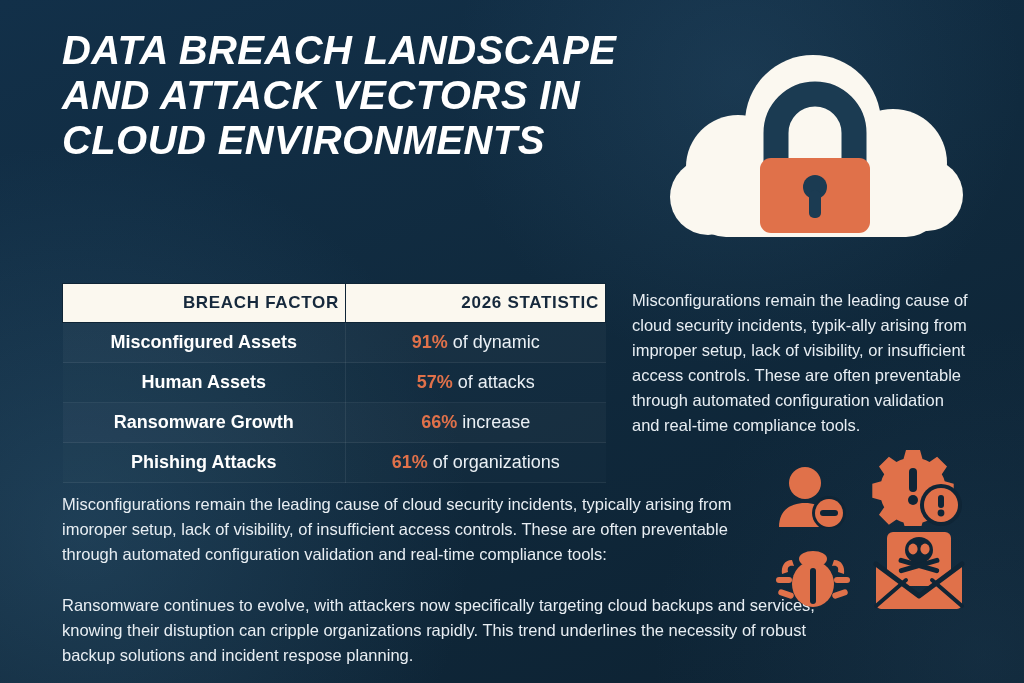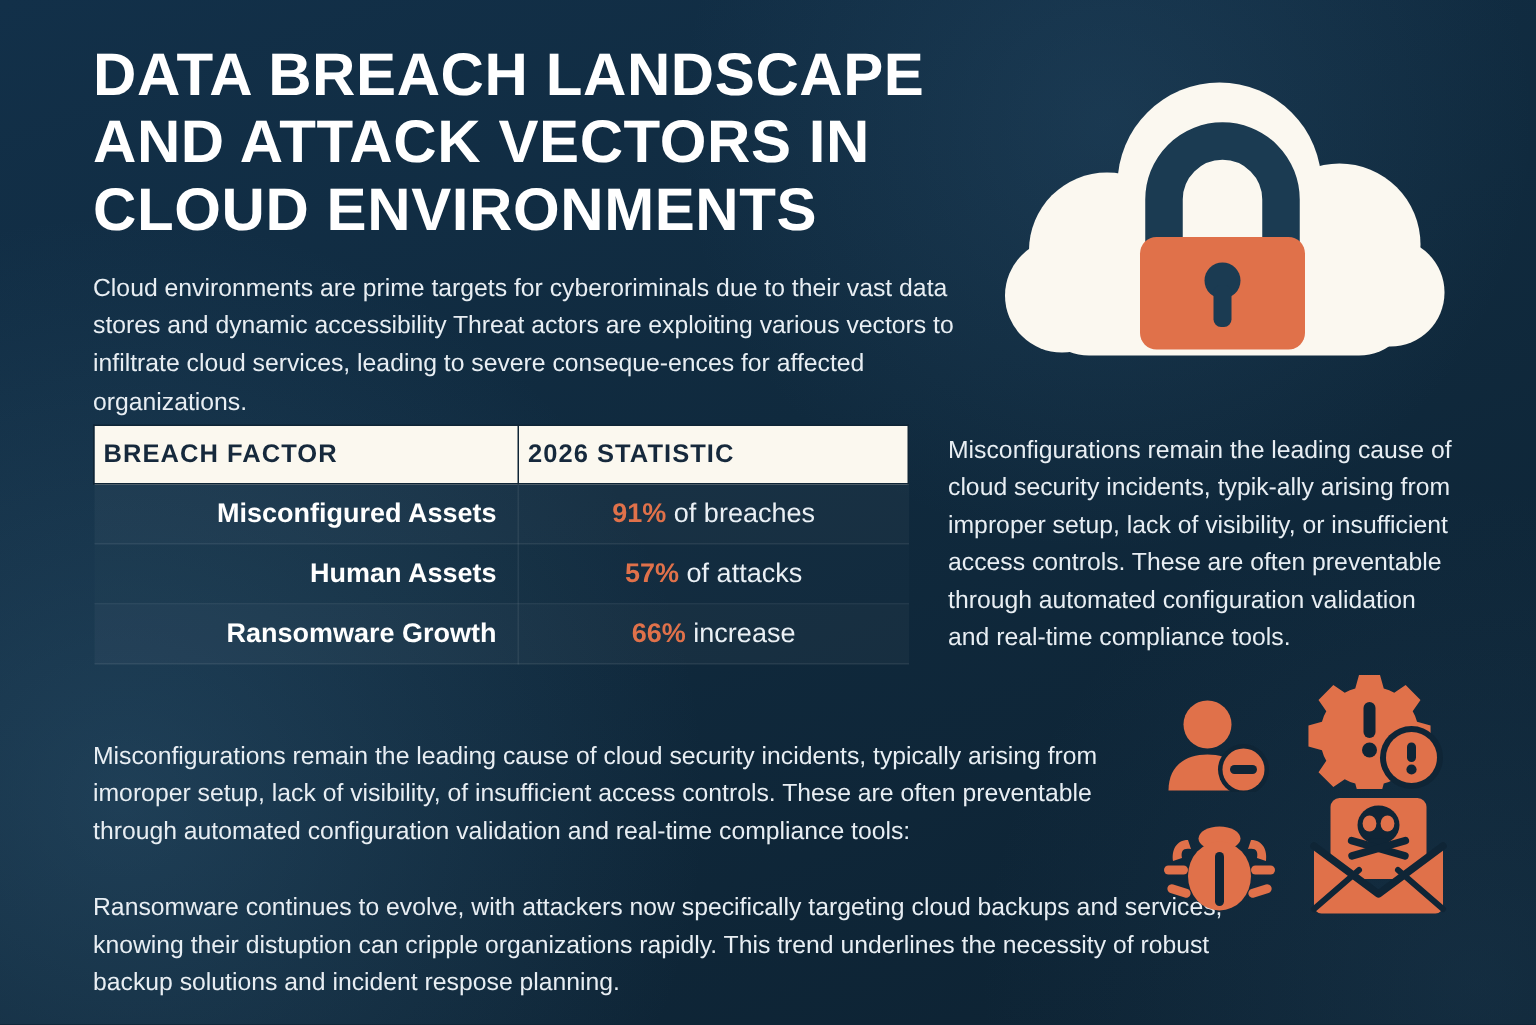--- a/index.html
+++ b/index.html
@@ -26,20 +26,21 @@
   .title {
     position:absolute;
     left:62px; top:28px;
     width:600px;
     color:#ffffff;
     font-size:40px;
     font-weight:bold;
     line-height:1.12;
     letter-spacing:0.4px;
     text-transform:uppercase;
+    font-style:italic;
   }
 
   
   .intro {
     position:absolute;
     left:62px; top:180px;
     width:588px;
     color:#e8eef3;
     font-size:16.5px;
     line-height:1.53;
@@ -53,40 +54,40 @@
     border-collapse:collapse;
     table-layout:fixed;
   }
   .stat-table th {
     background:#fbf8ef;
     color:#16293c;
     font-size:17px;
     font-weight:bold;
     letter-spacing:0.7px;
     padding:9px 6px;
-    text-align:left;
+    text-align:right;
     border:1px solid #0f2536;
   }
   .stat-table th.col-factor { width:283px; }
   .stat-table th.col-stat   { width:260px; }
 
   .stat-table td {
     padding:9px 14px;
     font-size:18px;
     border-bottom:1px solid rgba(255,255,255,0.07);
     border-right:1px solid rgba(255,255,255,0.07);
   }
   .stat-table tr td:last-child { border-right:none; }
   .stat-table tbody tr:nth-child(odd)  td { background:rgba(255,255,255,0.035); }
   .stat-table tbody tr:nth-child(even) td { background:rgba(255,255,255,0.015); }
 
   .cell-factor {
     color:#ffffff;
     font-weight:bold;
-    text-align:right;
+    text-align:center;
   }
   .cell-stat {
     color:#eaf0f5;
     text-align:center;
     font-weight:normal;
   }
   .pct {
     color:#e0714a;
     font-weight:bold;
   }
@@ -133,21 +134,20 @@
   .icon-bug     { position:absolute; left:6px;   top:98px; width:74px;  height:62px; }
   .icon-mail    { position:absolute; left:100px; top:82px; width:98px;  height:80px; }
 </style>
 </head>
 <body>
 
 <div id="infographic">
 
   <h1 class="title">DATA BREACH LANDSCAPE AND ATTACK VECTORS IN CLOUD ENVIRONMENTS</h1>
 
-  <p class="intro">Cloud environments are prime targets for cyberoriminals due to their vast data stores and dynamic accessibility Threat actors are exploiting various vectors to infiltrate cloud services, leading to severe conseque-ences for affected organizations.</p>
 
   <div class="cloud-lock">
     <svg viewBox="0 0 330 225" width="330" height="225" aria-hidden="true">
 
       <g fill="#fbf8f0">
         <circle cx="163" cy="78" r="68"></circle>
         <circle cx="88" cy="122" r="52"></circle>
         <circle cx="243" cy="118" r="54"></circle>
         <circle cx="58" cy="152" r="38"></circle>
         <circle cx="277" cy="150" r="36"></circle>
@@ -166,29 +166,33 @@
   <table class="stat-table">
     <thead>
       <tr>
         <th class="col-factor">BREACH FACTOR</th>
         <th class="col-stat">2026 STATISTIC</th>
       </tr>
     </thead>
     <tbody>
       <tr>
         <td class="cell-factor">Misconfigured Assets</td>
-        <td class="cell-stat"><span class="pct">91%</span><span> of breaches</span></td>
+        <td class="cell-stat"><span class="pct">91%</span><span> of dynamic</span></td>
       </tr>
       <tr>
         <td class="cell-factor">Human Assets</td>
         <td class="cell-stat"><span class="pct">57%</span><span> of attacks</span></td>
       </tr>
       <tr>
         <td class="cell-factor">Ransomware Growth</td>
         <td class="cell-stat"><span class="pct">66%</span><span> increase</span></td>
+      </tr>
+      <tr>
+        <td class="cell-factor">Phishing Attacks</td>
+        <td class="cell-stat"><span class="pct">61%</span><span> of organizations</span></td>
       </tr>
     </tbody>
   </table>
 
   <p class="side-note">Misconfigurations remain the leading cause of cloud security incidents, typik-ally arising from improper setup, lack of visibility, or insufficient access controls. These are often preventable through automated configuration validation and real-time compliance tools.</p>
 
   <p class="bottom-1">Misconfigurations remain the leading cause of cloud security incidents, typically arising from imoroper setup, lack of visibility, of insufficient access controls. These are often preventable through automated configuration validation and real-time compliance tools:</p>
   <p class="bottom-2">Ransomware continues to evolve, with attackers now specifically targeting cloud backups and services, knowing their distuption can cripple organizations rapidly. This trend underlines the necessity of robust backup solutions and incident respose planning.</p>
 
   <div class="icon-cluster">

